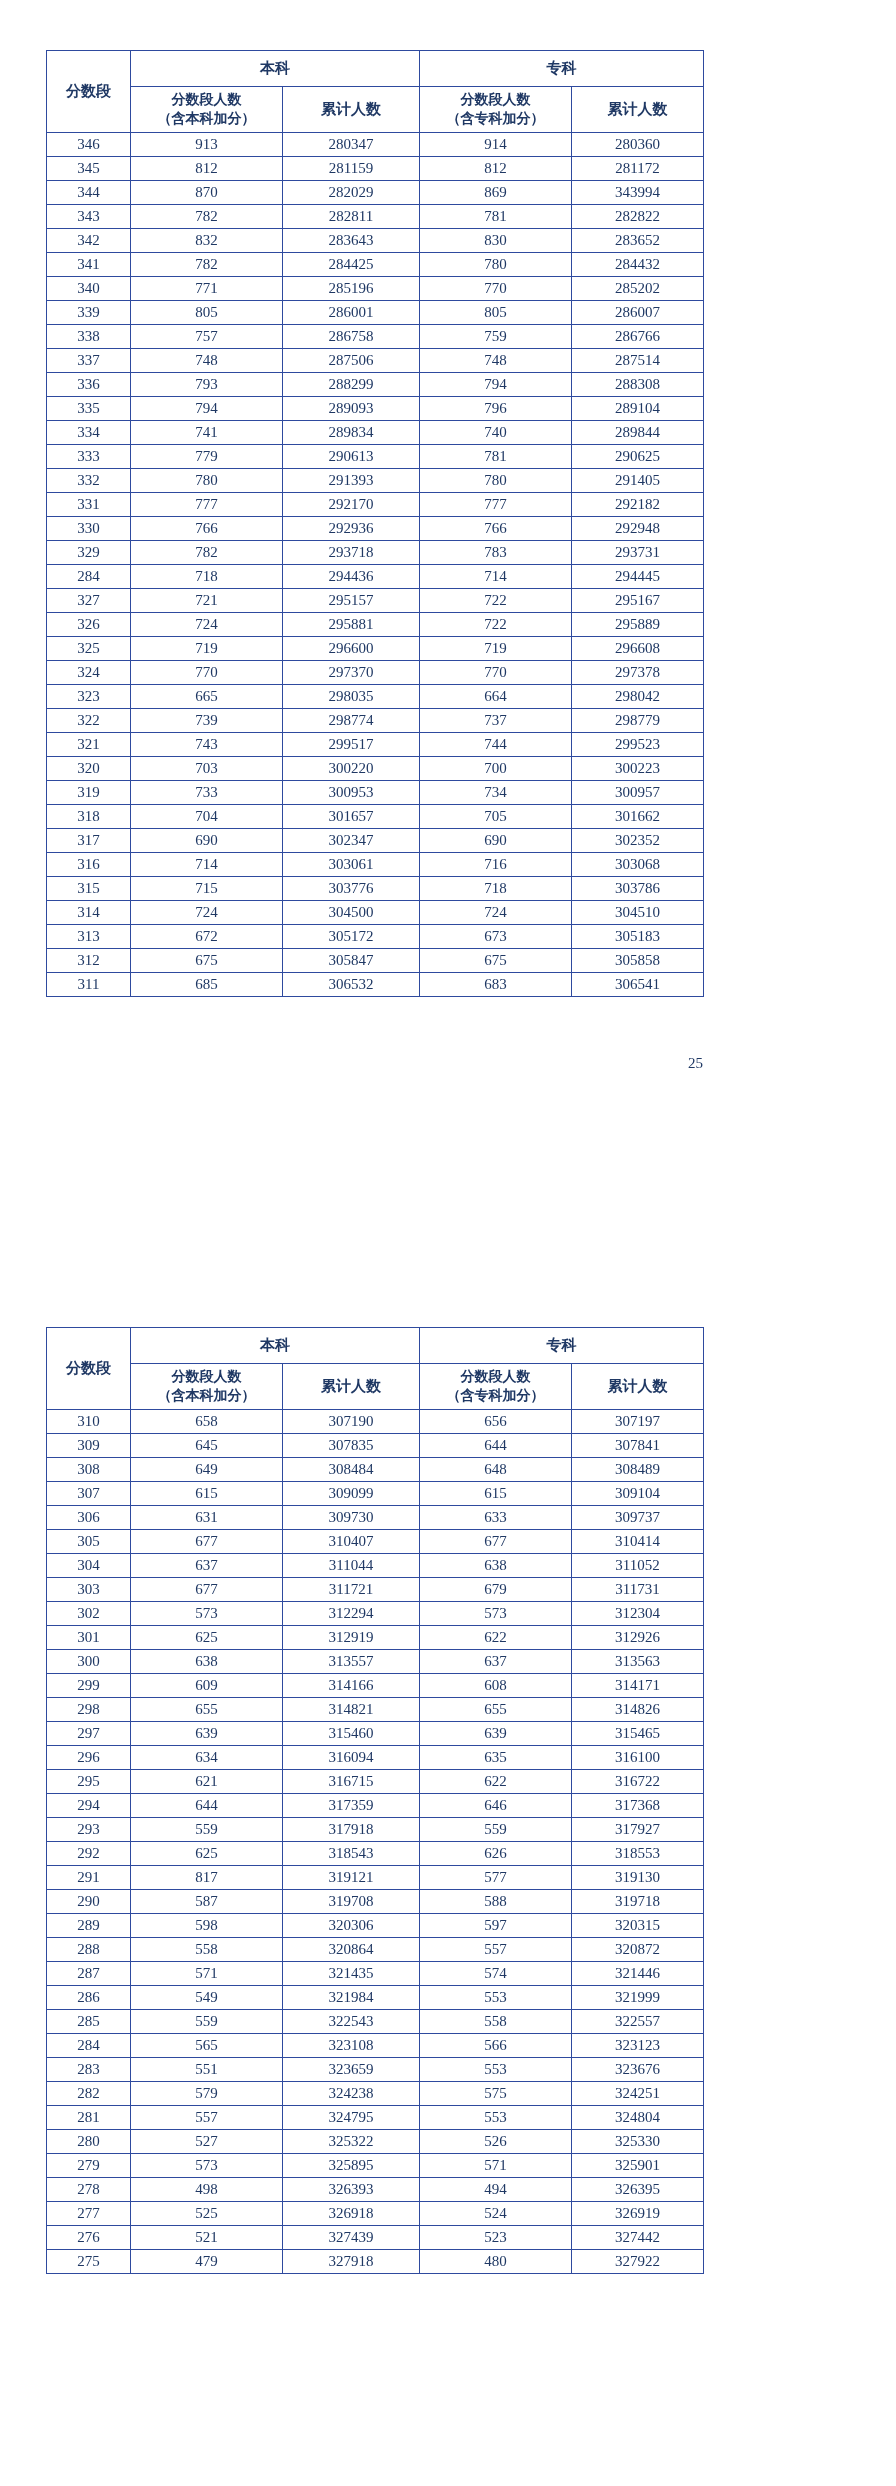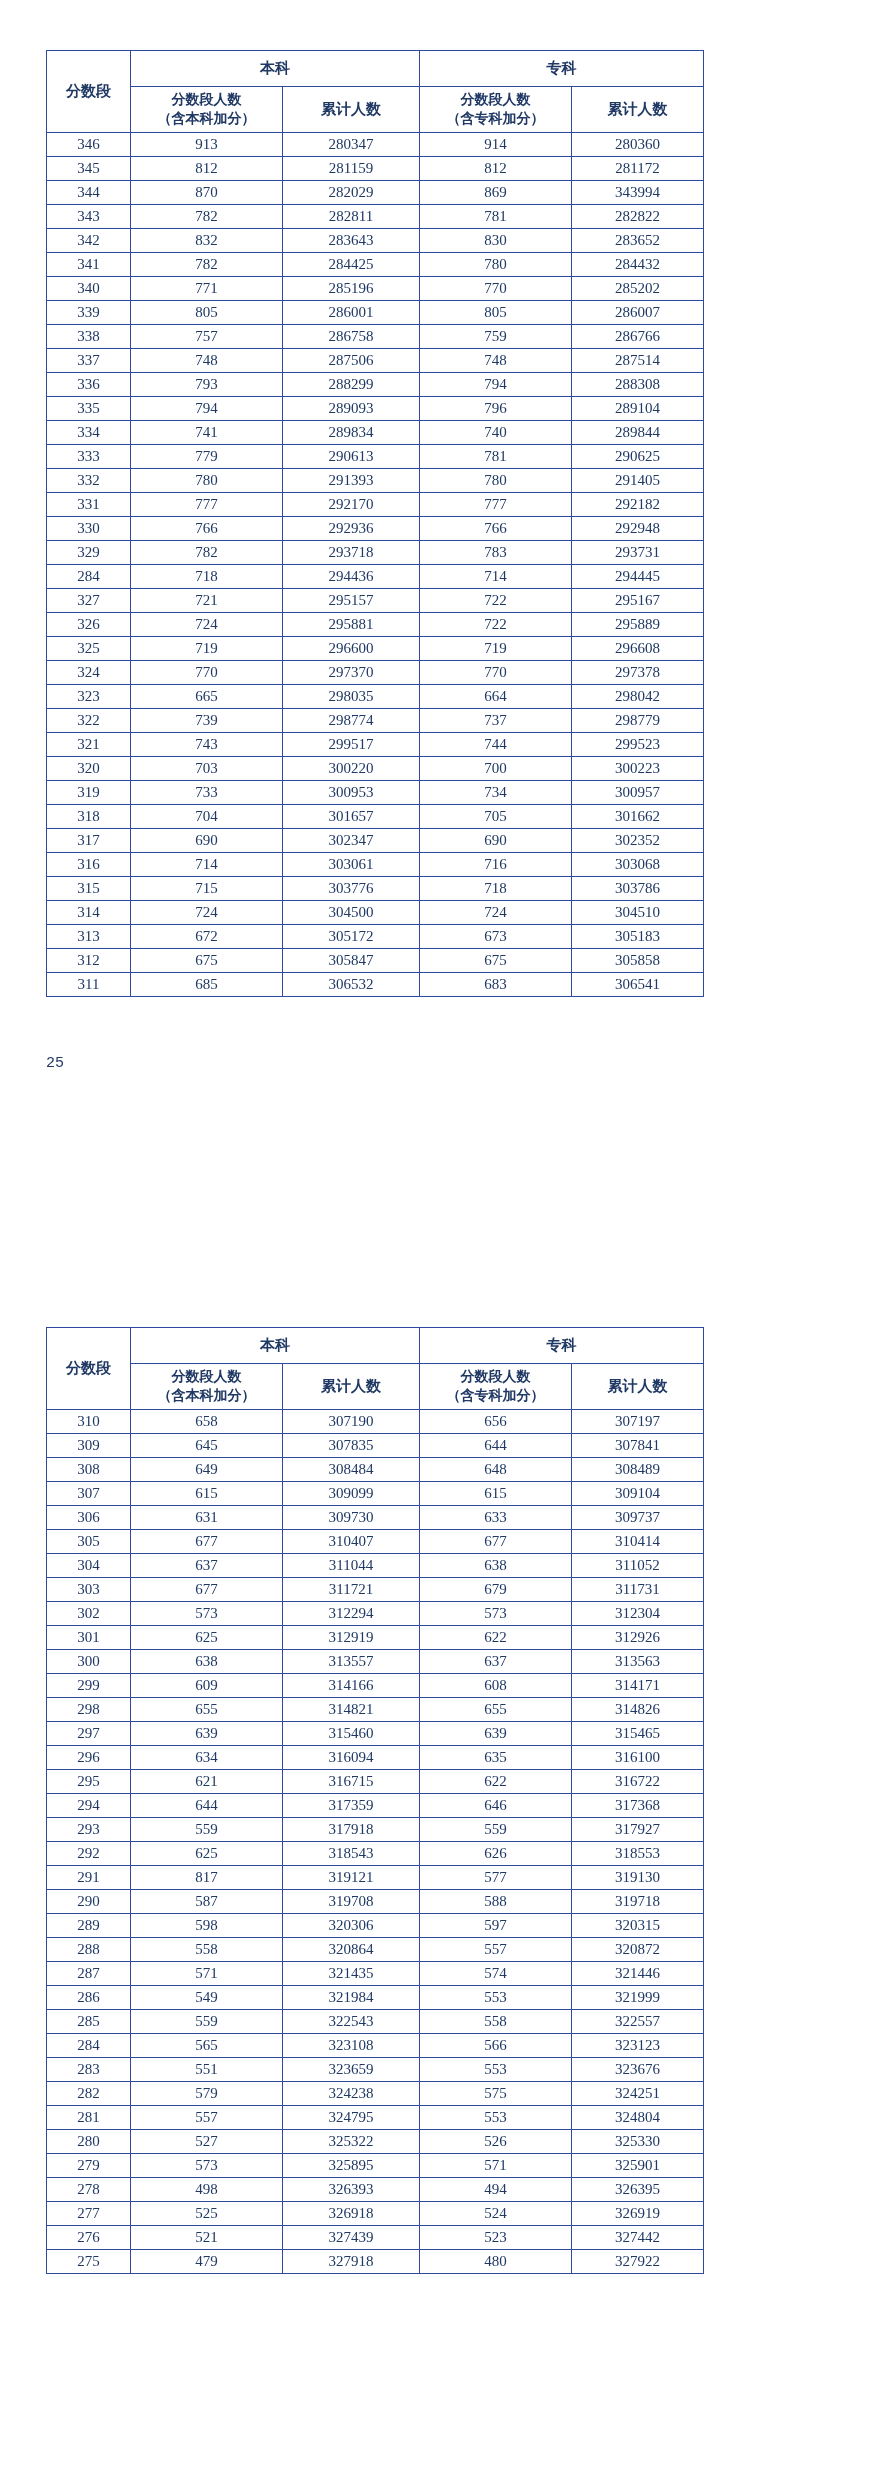--- a/index.html
+++ b/index.html
@@ -44,25 +44,24 @@
   tr.sub-row th { height: 46px; }
   th.two-line div { font-size: 14px; line-height: 1.35; }
   table.score-table td {
     height: 23px;
     font-size: 15px;
     line-height: 23px;
     white-space: nowrap;
   }
   .page-number {
     width: 657px;
-    text-align: left;
+    text-align: right;
     margin-top: 58px;
     font-size: 15px;
     color: var(--text-color);
-    font-family: Liberation Mono, monospace;
   }
 </style>
 </head>
 <body>
 
 <div class="content">
 
   <section class="sheet sheet-1">
     <table class="score-table">
       <colgroup>

